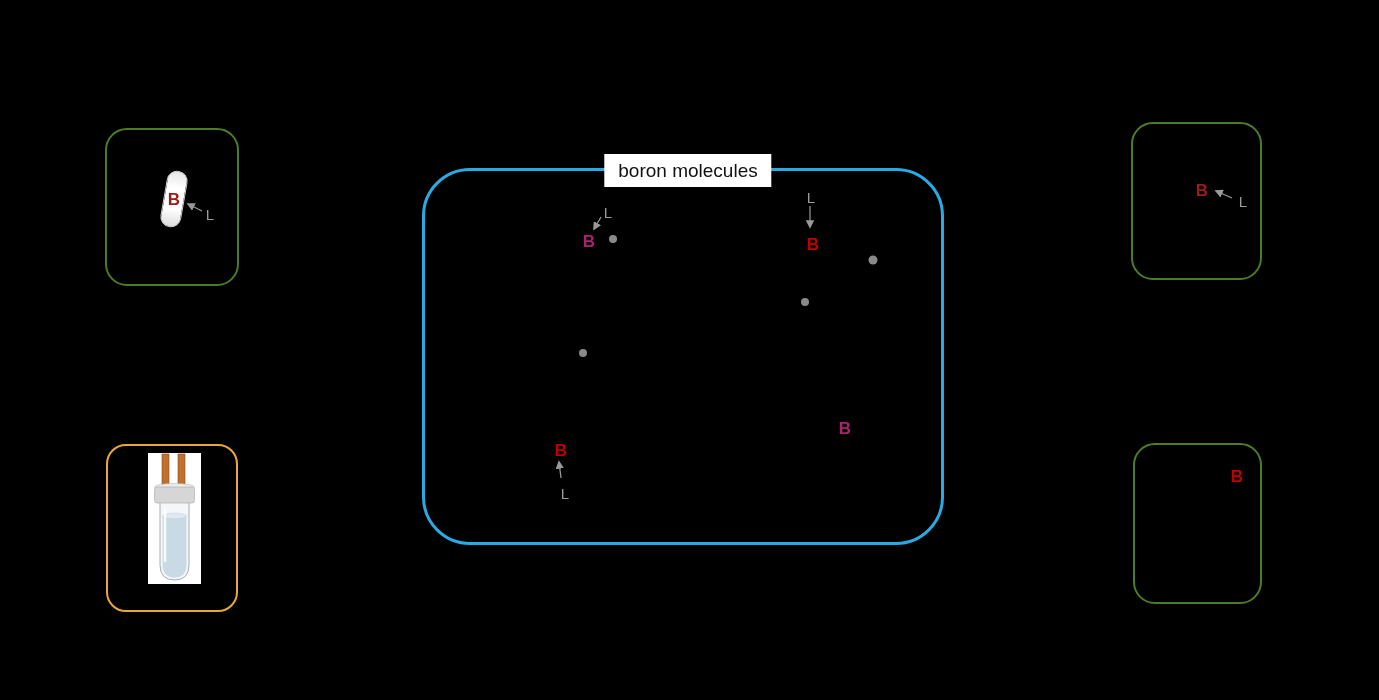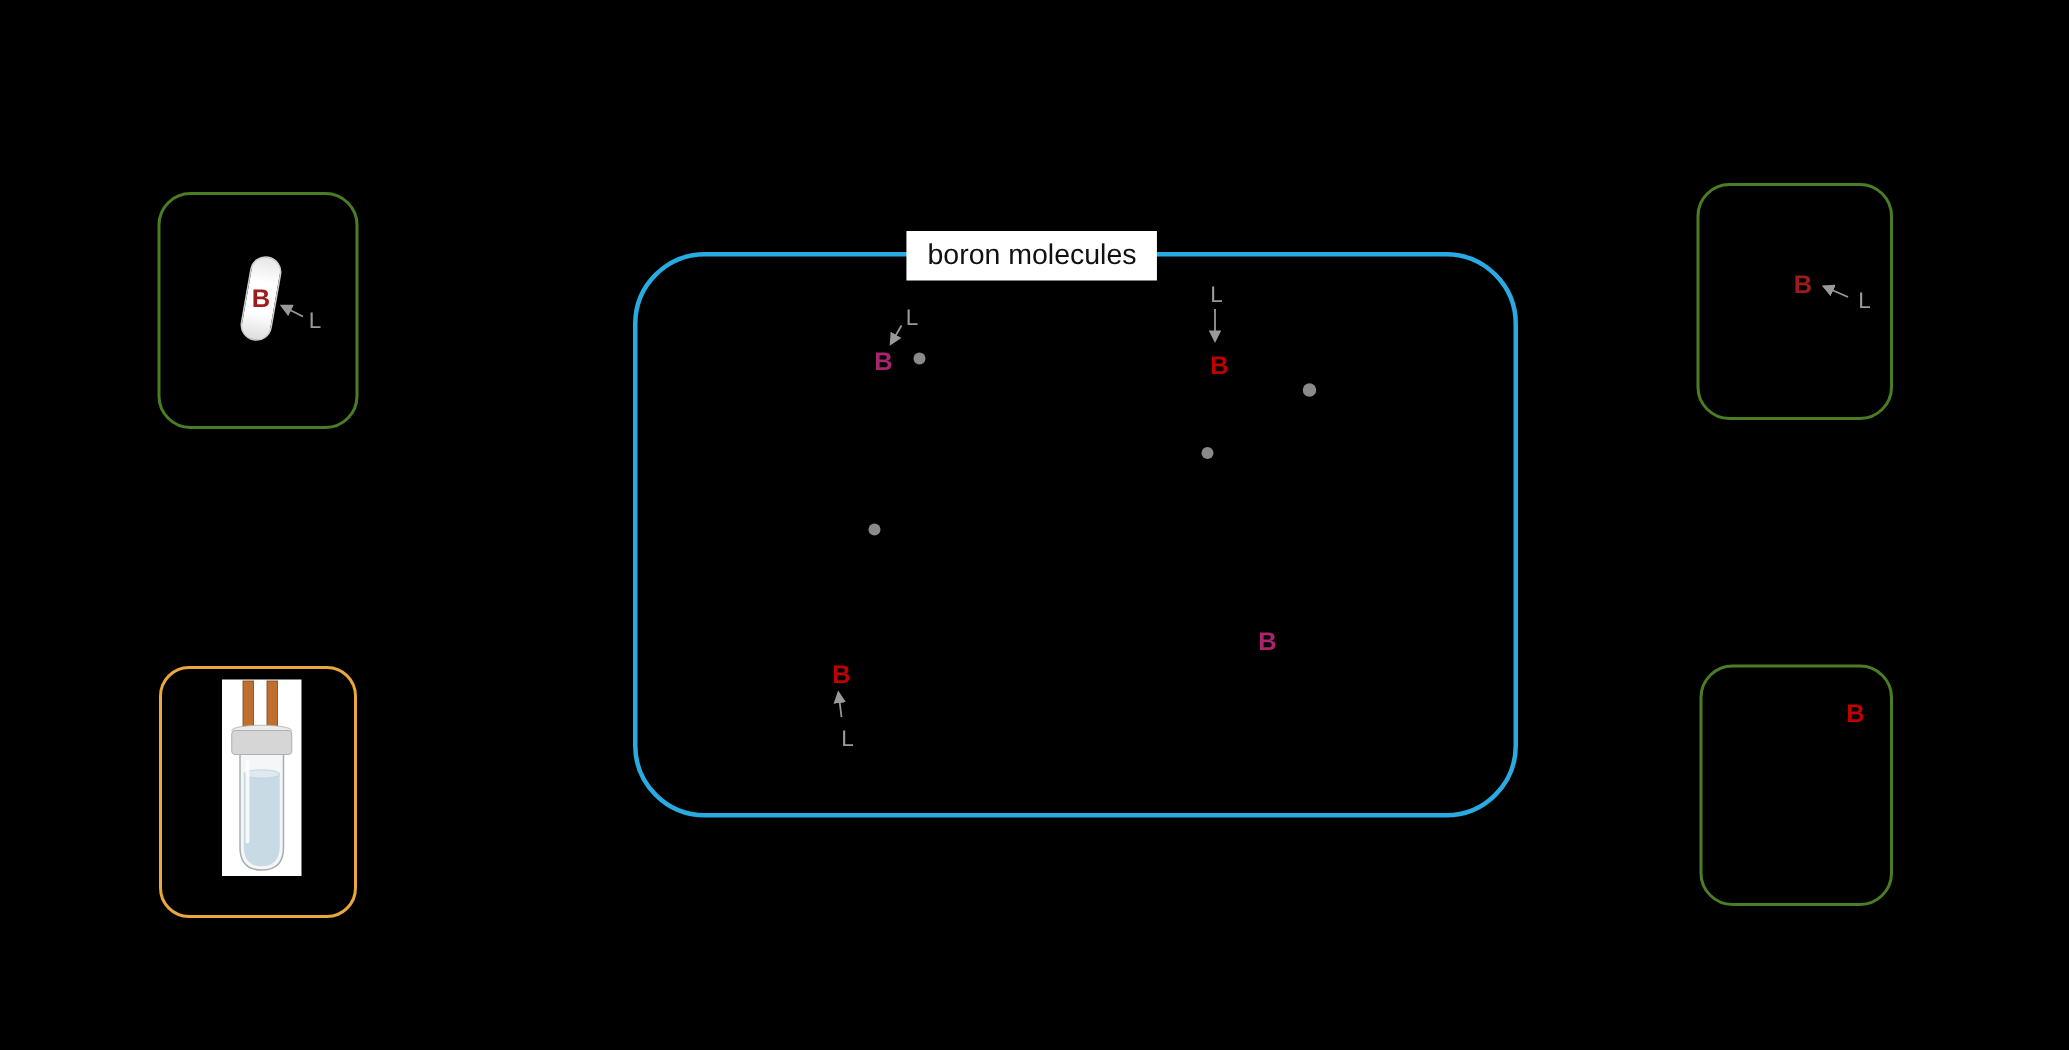--- a/index.html
+++ b/index.html
@@ -77,21 +77,21 @@
         <path d="M12,49 L12,112 Q12,127 26.5,127 Q41,127 41,112 L41,49 Z" fill="#f4f6f7" stroke="#a8adb0" stroke-width="1"></path>
         <path d="M14.5,63 L14.5,111 Q14.5,124.5 26.5,124.5 Q38.5,124.5 38.5,111 L38.5,63 Z" fill="#c8dbe4"></path>
         <ellipse cx="26.5" cy="63" rx="12" ry="2.8" fill="#dfeaf0" stroke="#b8ccd8" stroke-width="0.5"></ellipse>
         <path d="M17,55 L17,108" stroke="#ffffff" stroke-width="2.5" stroke-linecap="round" opacity="0.85"></path>
         <ellipse cx="26.5" cy="34" rx="20" ry="3.5" fill="#ececec" stroke="#b5b5b5" stroke-width="0.6"></ellipse>
         <rect x="6.5" y="34" width="40" height="16" rx="2.5" fill="#d6d6d6" stroke="#b0b0b0" stroke-width="0.7"></rect>
       </svg>
     </div>
   </div>
 
-  <div class="box" id="center-box" style="left: 422px; top: 168px; width: 590px; height: 377px; border-color: rgb(41, 171, 226);">
+  <div class="box" id="center-box" style="left: 422px; top: 168px; width: 522px; height: 377px; border-color: rgb(41, 171, 226);">
     <div class="title-box" style="background-color: rgb(255, 255, 255); color: rgb(17, 17, 17);">boron molecules</div>
 
     <span class="lbl l" style="left: 183px; top: 41px; color: rgb(154, 154, 154);">L</span>
     <span class="lbl b" style="left: 164px; top: 70px; color: rgb(168, 36, 108);">B</span>
 
     <span class="lbl l" style="left: 386px; top: 26px; color: rgb(154, 154, 154);">L</span>
     <span class="lbl b" style="left: 388px; top: 73px; color: rgb(192, 0, 0);">B</span>
 
     <span class="lbl b" style="left: 136px; top: 279px; color: rgb(192, 0, 0);">B</span>
     <span class="lbl l" style="left: 140px; top: 322px; color: rgb(154, 154, 154);">L</span>

